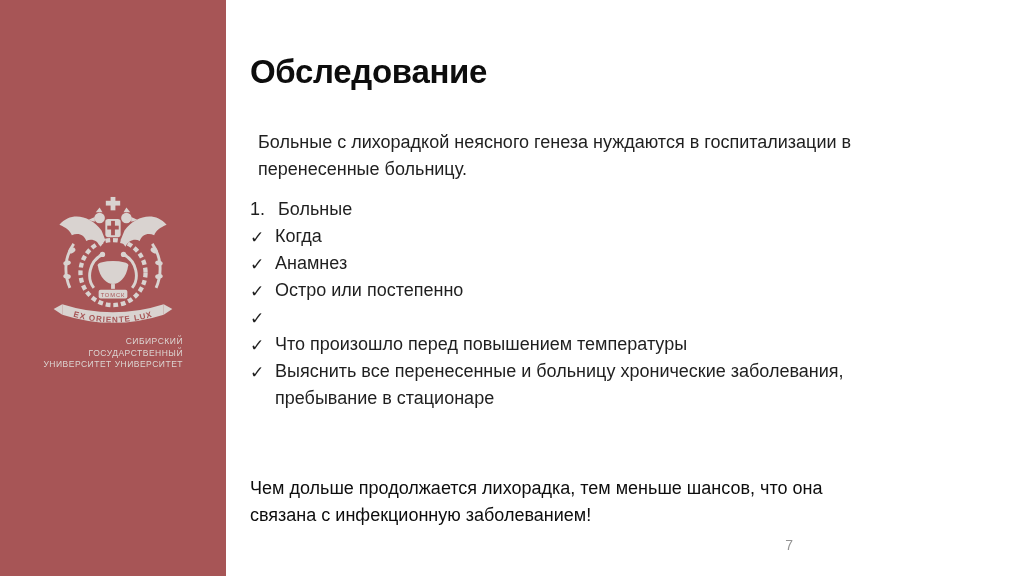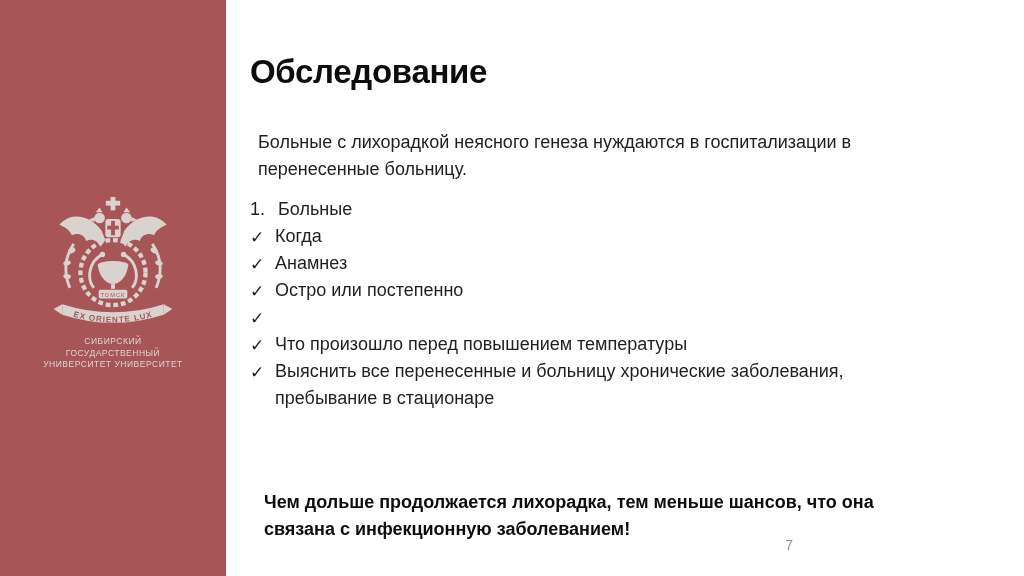--- a/index.html
+++ b/index.html
@@ -11,41 +11,41 @@
   }
   
   .sidebar {
     position: absolute; left: 0; top: 0; width: 226px; height: 576px;
     background: #a75556;
   }
   .emblem-wrap { position: absolute; left: 50%; top: 196px; transform: translateX(-50%); width: 140px; text-align: center; }
   .uni-name {
     margin-top: 2px;
     font-size: 8.5px; line-height: 11.5px; letter-spacing: 0.5px;
-    color: #ddd6d3; text-align: center; font-weight: 400;
+    color: #ddd6d3; text-align: right; font-weight: 400;
   }
   
   .content { position: absolute; left: 0; top: 0; width: 812px; height: 576px; }
   .title {
     position: absolute; left: 250px; top: 52px; margin: 0;
     font-size: 33px; line-height: 40px; font-weight: 700; color: #0d0d0d;
     letter-spacing: -0.3px;
   }
   .intro { position: absolute; left: 250px; top: 121px; margin: 8px; font-size: 18px; line-height: 27px; color: #1f1f1f; }
   .tline { display: block; white-space: nowrap; }
   .list { position: absolute; left: 250px; top: 196px; font-size: 18px; line-height: 27px; }
   .row { display: flex; align-items: flex-start; }
   .marker { width: 28px; flex: 0 0 28px; }
   .check {
     width: 25px; flex: 0 0 25px; font-size: 17px; color: #1f1f1f;
     transform: translateY(0.5px);
   }
   .footer-bold {
-    position: absolute; left: 250px; top: 475px; margin: 14px;
-    font-size: 18px; line-height: 27px; font-weight: 700; color: #0d0d0d;
+    position: absolute; left: 250px; top: 475px; margin: 0;
+    font-size: 18px; line-height: 27px; font-weight: 400; color: #0d0d0d;
   }
   .page-number {
     position: absolute; right: 19px; top: 537px;
     font-size: 14px; color: #939393;
   }
 </style>
 </head>
 <body>
 
 <div class="slide">

